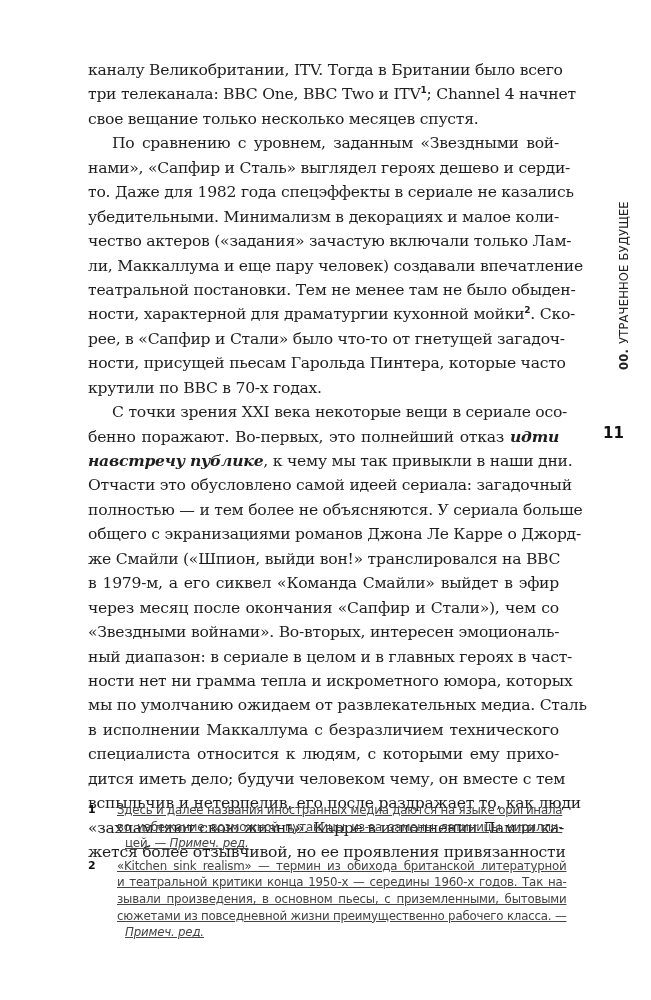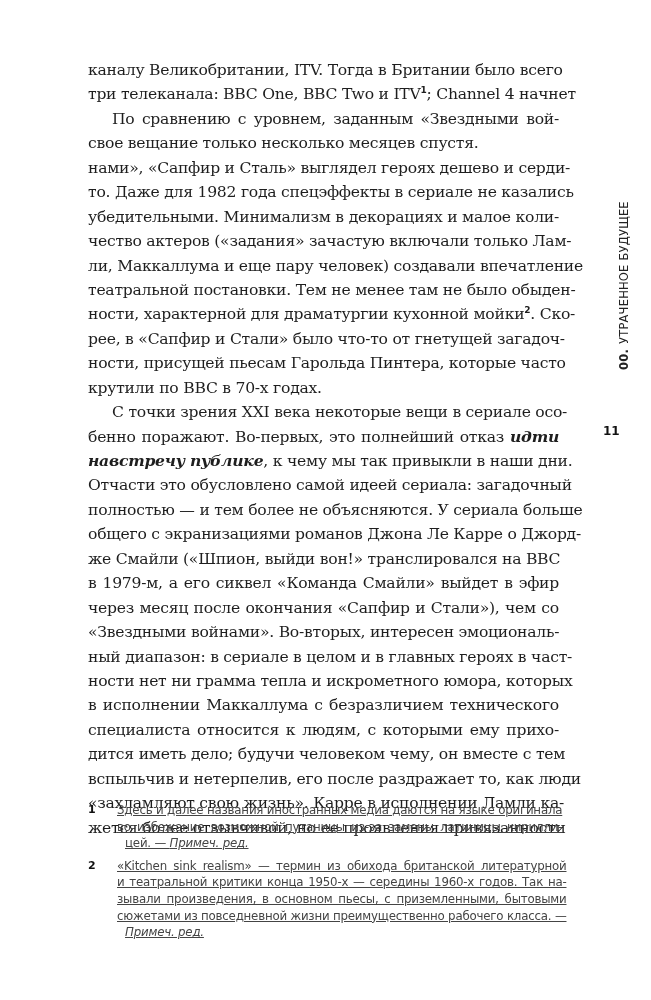--- a/index.html
+++ b/index.html
@@ -33,33 +33,33 @@
   .running-head {
     position: absolute; left: 617px; top: 370px;
     transform-origin: left top; transform: rotate(-90deg);
     font-family: "DejaVu Sans", "Liberation Sans", sans-serif;
     font-size: 11.5px; white-space: nowrap; color: #222; letter-spacing: 0.2px;
   }
   .running-head .chap-num { font-weight: bold; margin-right: 5px; }
   .page-number {
     position: absolute; left: 603px; top: 424px;
     font-family: "DejaVu Sans", "Liberation Sans", sans-serif;
-    font-size: 12px; font-weight: bold; color: #111;
+    font-size: 15px; font-weight: bold; color: #111;
   }
 </style>
 </head>
 <body>
 
 <div class="page">
 
   <div class="body-text">
     <span class="line">каналу Великобритании, ITV. Тогда в Британии было всего</span>
     <span class="line"><span>три телеканала: BBC One, BBC Two и ITV</span><sup class="fn">1</sup><span>; Channel 4 начнет</span></span>
+    <span class="line last">свое вещание только несколько месяцев спустя.</span>
     <span class="line indent">По сравнению с уровнем, заданным «Звездными вой-</span>
-    <span class="line last">свое вещание только несколько месяцев спустя.</span>
     <span class="line">нами», «Сапфир и Сталь» выглядел героях дешево и серди-</span>
     <span class="line">то. Даже для 1982 года спецэффекты в сериале не казались</span>
     <span class="line">убедительными. Минимализм в декорациях и малое коли-</span>
     <span class="line">чество актеров («задания» зачастую включали только Лам-</span>
     <span class="line">ли, Маккаллума и еще пару человек) создавали впечатление</span>
     <span class="line">театральной постановки. Тем не менее там не было обыден-</span>
     <span class="line"><span>ности, характерной для драматургии кухонной мойки</span><sup class="fn">2</sup><span>. Ско-</span></span>
     <span class="line">рее, в «Сапфир и Стали» было что-то от гнетущей загадоч-</span>
     <span class="line">ности, присущей пьесам Гарольда Пинтера, которые часто</span>
     <span class="line last">крутили по BBC в 70-х годах.</span>
@@ -68,20 +68,21 @@
     <span class="line"><i>навстречу публике</i><span>, к чему мы так привыкли в наши дни.</span></span>
     <span class="line">Отчасти это обусловлено самой идеей сериала: загадочный</span>
     <span class="line">полностью — и тем более не объясняются. У сериала больше</span>
     <span class="line">общего с экранизациями романов Джона Ле Карре о Джорд-</span>
     <span class="line">же Смайли («Шпион, выйди вон!» транслировался на BBC</span>
     <span class="line">в 1979-м, а его сиквел «Команда Смайли» выйдет в эфир</span>
     <span class="line">через месяц после окончания «Сапфир и Стали»), чем со</span>
     <span class="line">«Звездными войнами». Во-вторых, интересен эмоциональ-</span>
     <span class="line">ный диапазон: в сериале в целом и в главных героях в част-</span>
     <span class="line">ности нет ни грамма тепла и искрометного юмора, которых</span>
+    <span class="line">мы по умолчанию ожидаем от развлекательных медиа. Сталь</span>
     <span class="line">в исполнении Маккаллума с безразличием технического</span>
     <span class="line">специалиста относится к людям, с которыми ему прихо-</span>
     <span class="line">дится иметь дело; будучи человеком чему, он вместе с тем</span>
     <span class="line">вспыльчив и нетерпелив, его после раздражает то, как люди</span>
     <span class="line">«захламляют свою жизнь». Карре в исполнении Ламли ка-</span>
     <span class="line">жется более отзывчивой, но ее проявления привязанности</span>
   </div>
 
   <div class="footnotes">
     <div class="footnote">

